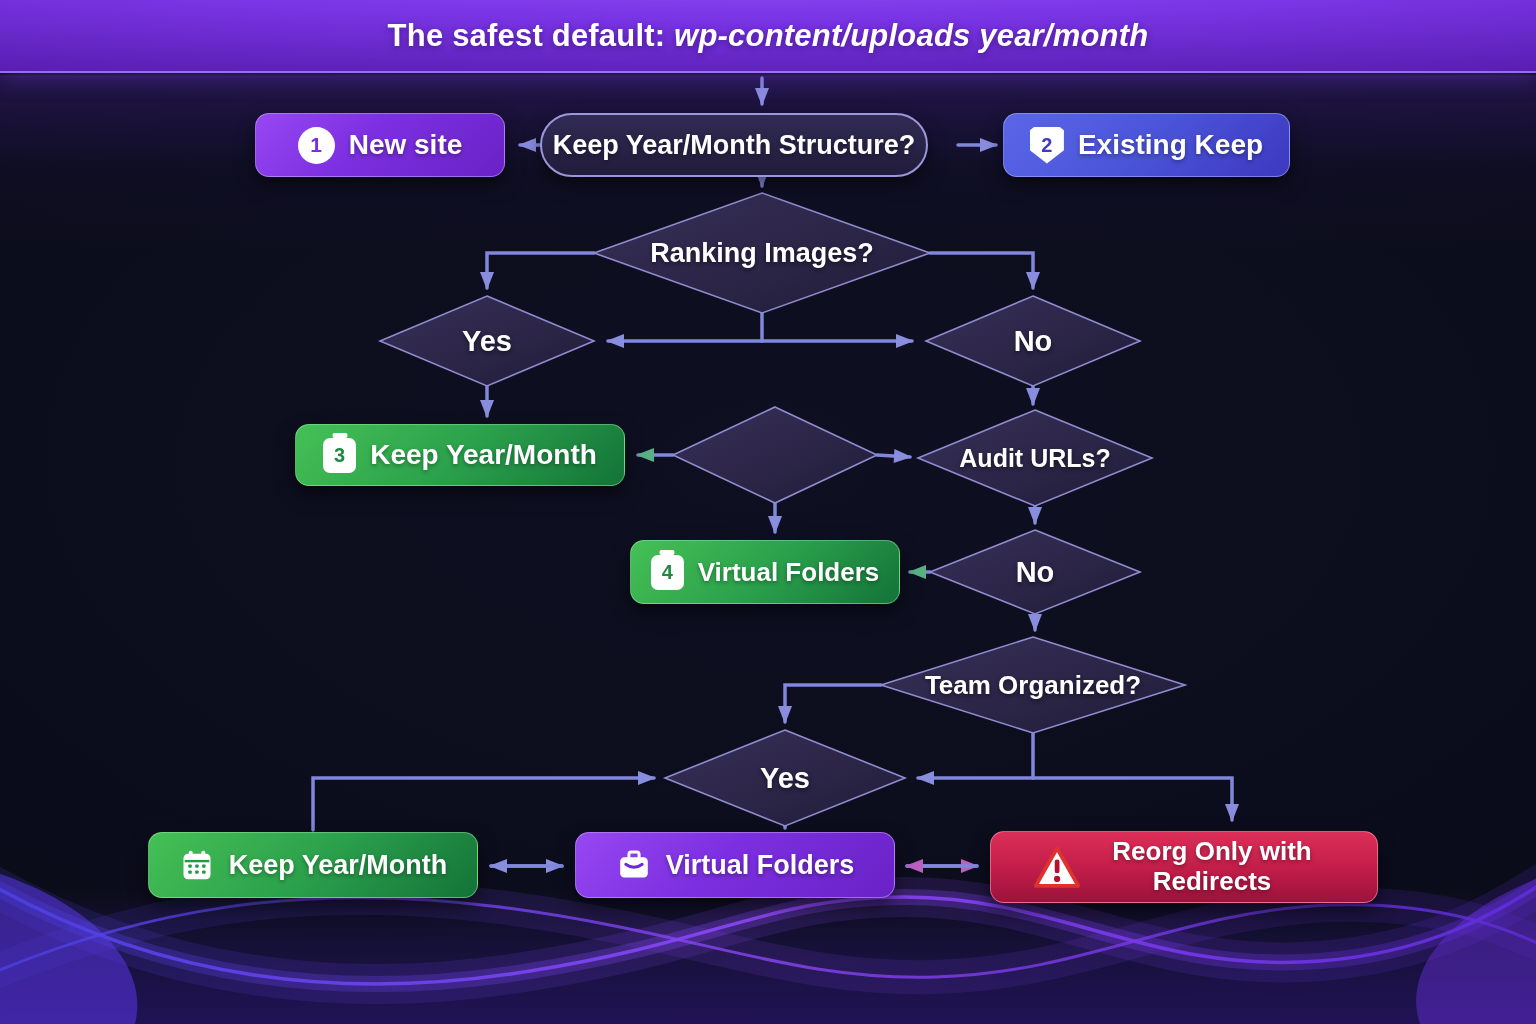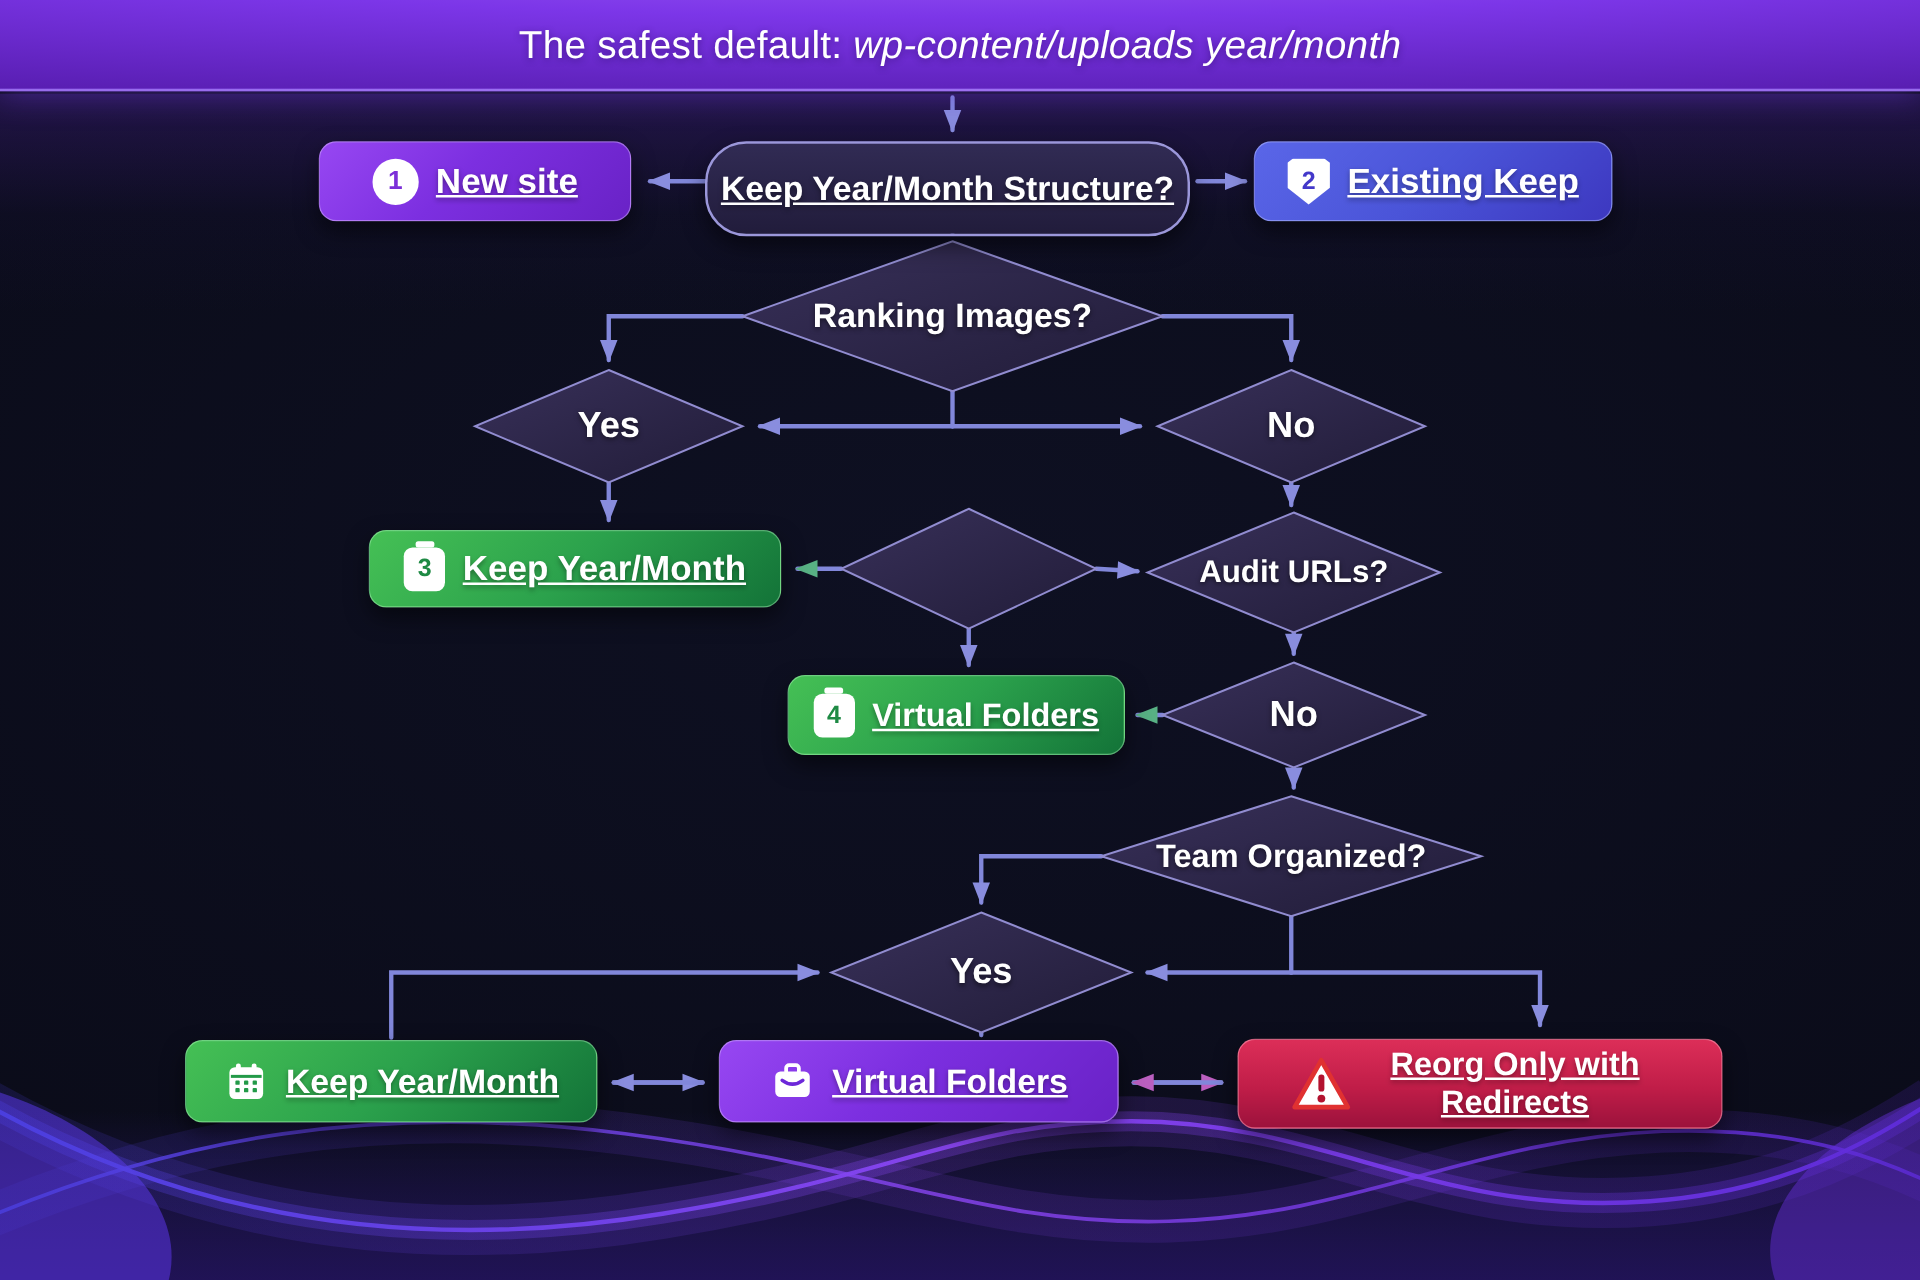--- a/index.html
+++ b/index.html
@@ -13,21 +13,21 @@
   
   .header-band {
     position:absolute; left:0; top:0; width:1536px; height:73px;
     background: radial-gradient(140% 260% at 50% -80%, #a463fa 0%, #7c36e8 38%, #5a1fb4 76%, #3a1380 100%);
     border-bottom:2px solid rgba(170,140,245,0.65);
     box-shadow:0 3px 24px rgba(110,60,220,0.45);
     display:flex; align-items:center; justify-content:center;
     z-index:4;
   }
   .header-title {
-    color:#fff; font-size:31px; font-weight:normal; letter-spacing:0.2px;
+    color:#fff; font-size:31px; font-weight:bold; letter-spacing:0.2px;
     text-shadow:0 2px 6px rgba(30,0,80,0.45);
   }
   .header-title .em { font-style:italic; }
   .top-glow {
     position:absolute; left:0; top:75px; width:1536px; height:175px;
     background:linear-gradient(180deg, rgba(86,38,176,0.30) 0%, rgba(40,22,96,0.10) 55%, rgba(0,0,0,0) 100%);
     pointer-events:none; z-index:1;
   }
   
   svg.flow { position:absolute; left:0; top:0; z-index:2; }
@@ -38,21 +38,21 @@
     position:absolute; transform:translate(-50%,-50%);
     color:#fff; font-weight:bold; white-space:nowrap; z-index:3;
     text-shadow:0 2px 4px rgba(0,0,0,0.5);
   }
   
   .node {
     position:absolute; display:flex; align-items:center; justify-content:center;
     gap:14px; color:#fff; font-weight:bold; z-index:3;
     border-radius:14px; box-shadow:0 8px 18px rgba(0,0,0,0.5);
   }
-  .node .label { text-shadow:0 2px 4px rgba(0,0,0,0.35);text-decoration:underline; }
+  .node .label { text-shadow:0 2px 4px rgba(0,0,0,0.35); }
   .node-question {
     background:linear-gradient(180deg,#312b54 0%,#211c3b 100%);
     border:2px solid #9b97da; border-radius:33px; font-size:27px;
   }
   .node-purple {
     background:linear-gradient(135deg,#9747f2 0%,#7c2fe0 45%,#6922c6 100%);
     border:1px solid rgba(220,190,255,0.45);
   }
   .node-blue {
     background:linear-gradient(135deg,#5a66e8 0%,#4a54d8 50%,#3d38c0 100%);
@@ -182,21 +182,21 @@
 </svg>
 
 <div class="dlabel" style="left:762px; top:253px; font-size:27px;text-align:right;">Ranking Images?</div>
 <div class="dlabel" style="left:487px; top:341px; font-size:29px;">Yes</div>
 <div class="dlabel" style="left:1033px; top:341px; font-size:29px;">No</div>
 <div class="dlabel" style="left:1035px; top:458px; font-size:25px;">Audit URLs?</div>
 <div class="dlabel" style="left:1035px; top:572px; font-size:29px;">No</div>
 <div class="dlabel" style="left:1033px; top:685px; font-size:26px;text-align:right;">Team Organized?</div>
 <div class="dlabel" style="left:785px; top:778px; font-size:29px;">Yes</div>
 
-<div class="node node-question" style="left:564px; top:113px; width:388px; height:76px;align-items:center;">
+<div class="node node-question" style="left:540px; top:113px; width:388px; height:64px;align-items:center;">
   <span class="label">Keep Year/Month Structure?</span>
 </div>
 
 <div class="node node-purple" style="left:255px; top:113px; width:250px; height:64px; font-size:28px;">
   <span class="badge-circle">1</span>
   <span class="label">New site</span>
 </div>
 
 <div class="node node-blue" style="left:1003px; top:113px; width:287px; height:64px; font-size:28px;">
   <span class="badge-shield">2</span>

